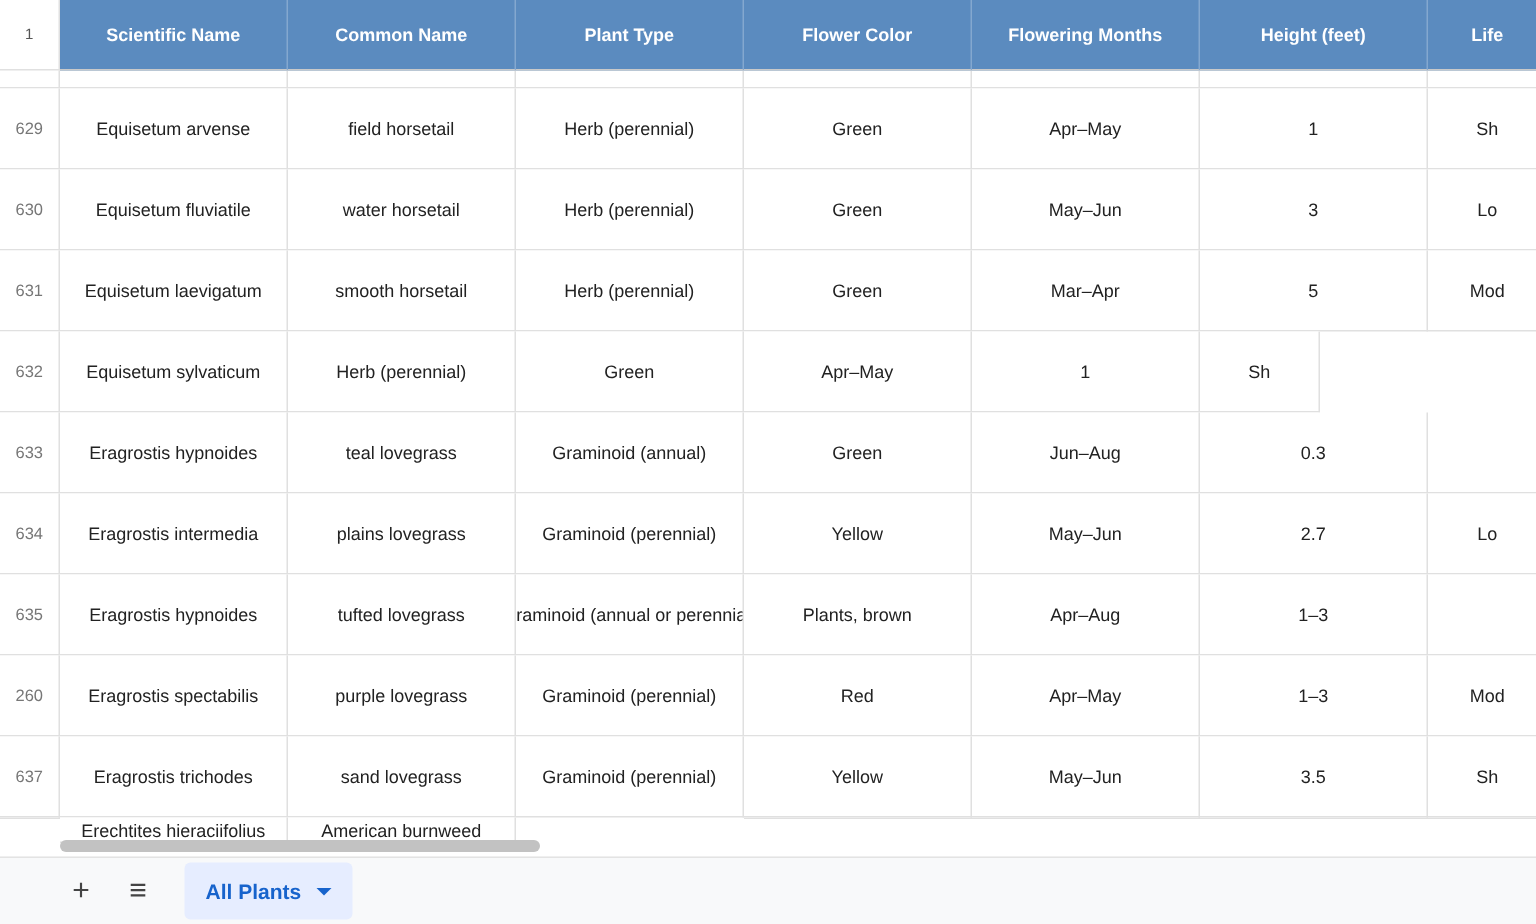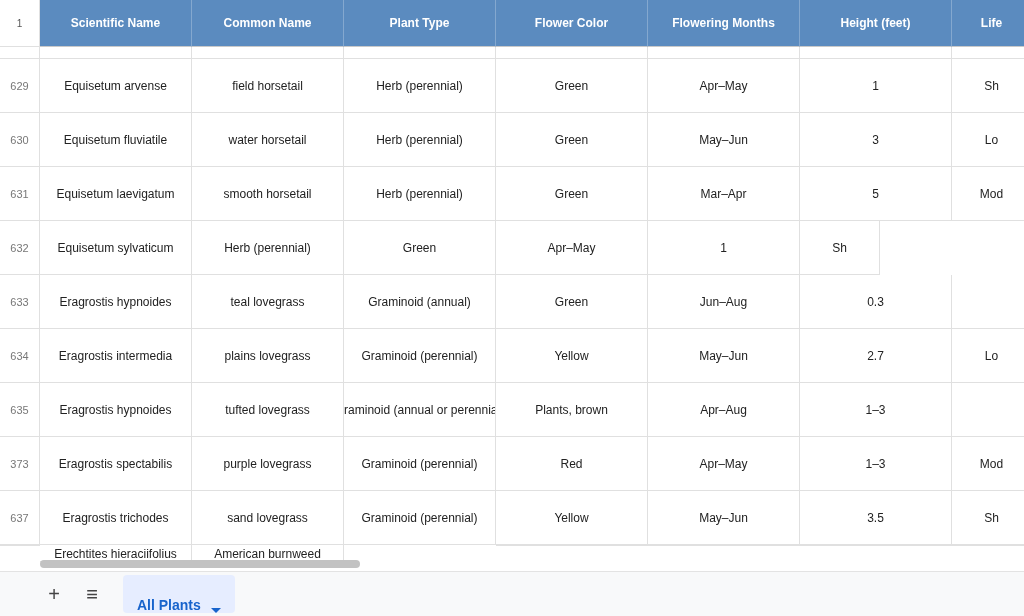--- a/index.html
+++ b/index.html
@@ -141,21 +141,21 @@
     color: #444;
     cursor: pointer;
     font-size: 20px;
     border-radius: 4px;
   }
   .sheet-tab {
     margin-left: 12px;
     height: 38px;
     padding: 0 14px;
     display: flex;
-    align-items: flex-end;
+    align-items: center;
     background: #e6edff;
     border-radius: 4px;
     color: #1763cc;
     font-size: 14px;
     font-weight: 600;
     cursor: pointer;
   }
   .sheet-tab .tri {
     margin-left: 10px;
     width: 0; height: 0;
@@ -255,21 +255,21 @@
         <div class="rnum">635</div>
         <div class="cell c1">Eragrostis hypnoides</div>
         <div class="cell c2">tufted lovegrass</div>
         <div class="cell c3">Graminoid (annual or perennial)</div>
         <div class="cell c4">Plants, brown</div>
         <div class="cell c5">Apr–Aug</div>
         <div class="cell c6">1–3</div>
         <div class="cell c7"></div>
       </div>
       <div class="body-row">
-        <div class="rnum">373</div>
+        <div class="rnum">260</div>
         <div class="cell c1">Eragrostis spectabilis</div>
         <div class="cell c2">purple lovegrass</div>
         <div class="cell c3">Graminoid (perennial)</div>
         <div class="cell c4">Red</div>
         <div class="cell c5">Apr–May</div>
         <div class="cell c6">1–3</div>
         <div class="cell c7">Mod</div>
       </div>
       <div class="body-row">
         <div class="rnum">637</div>

